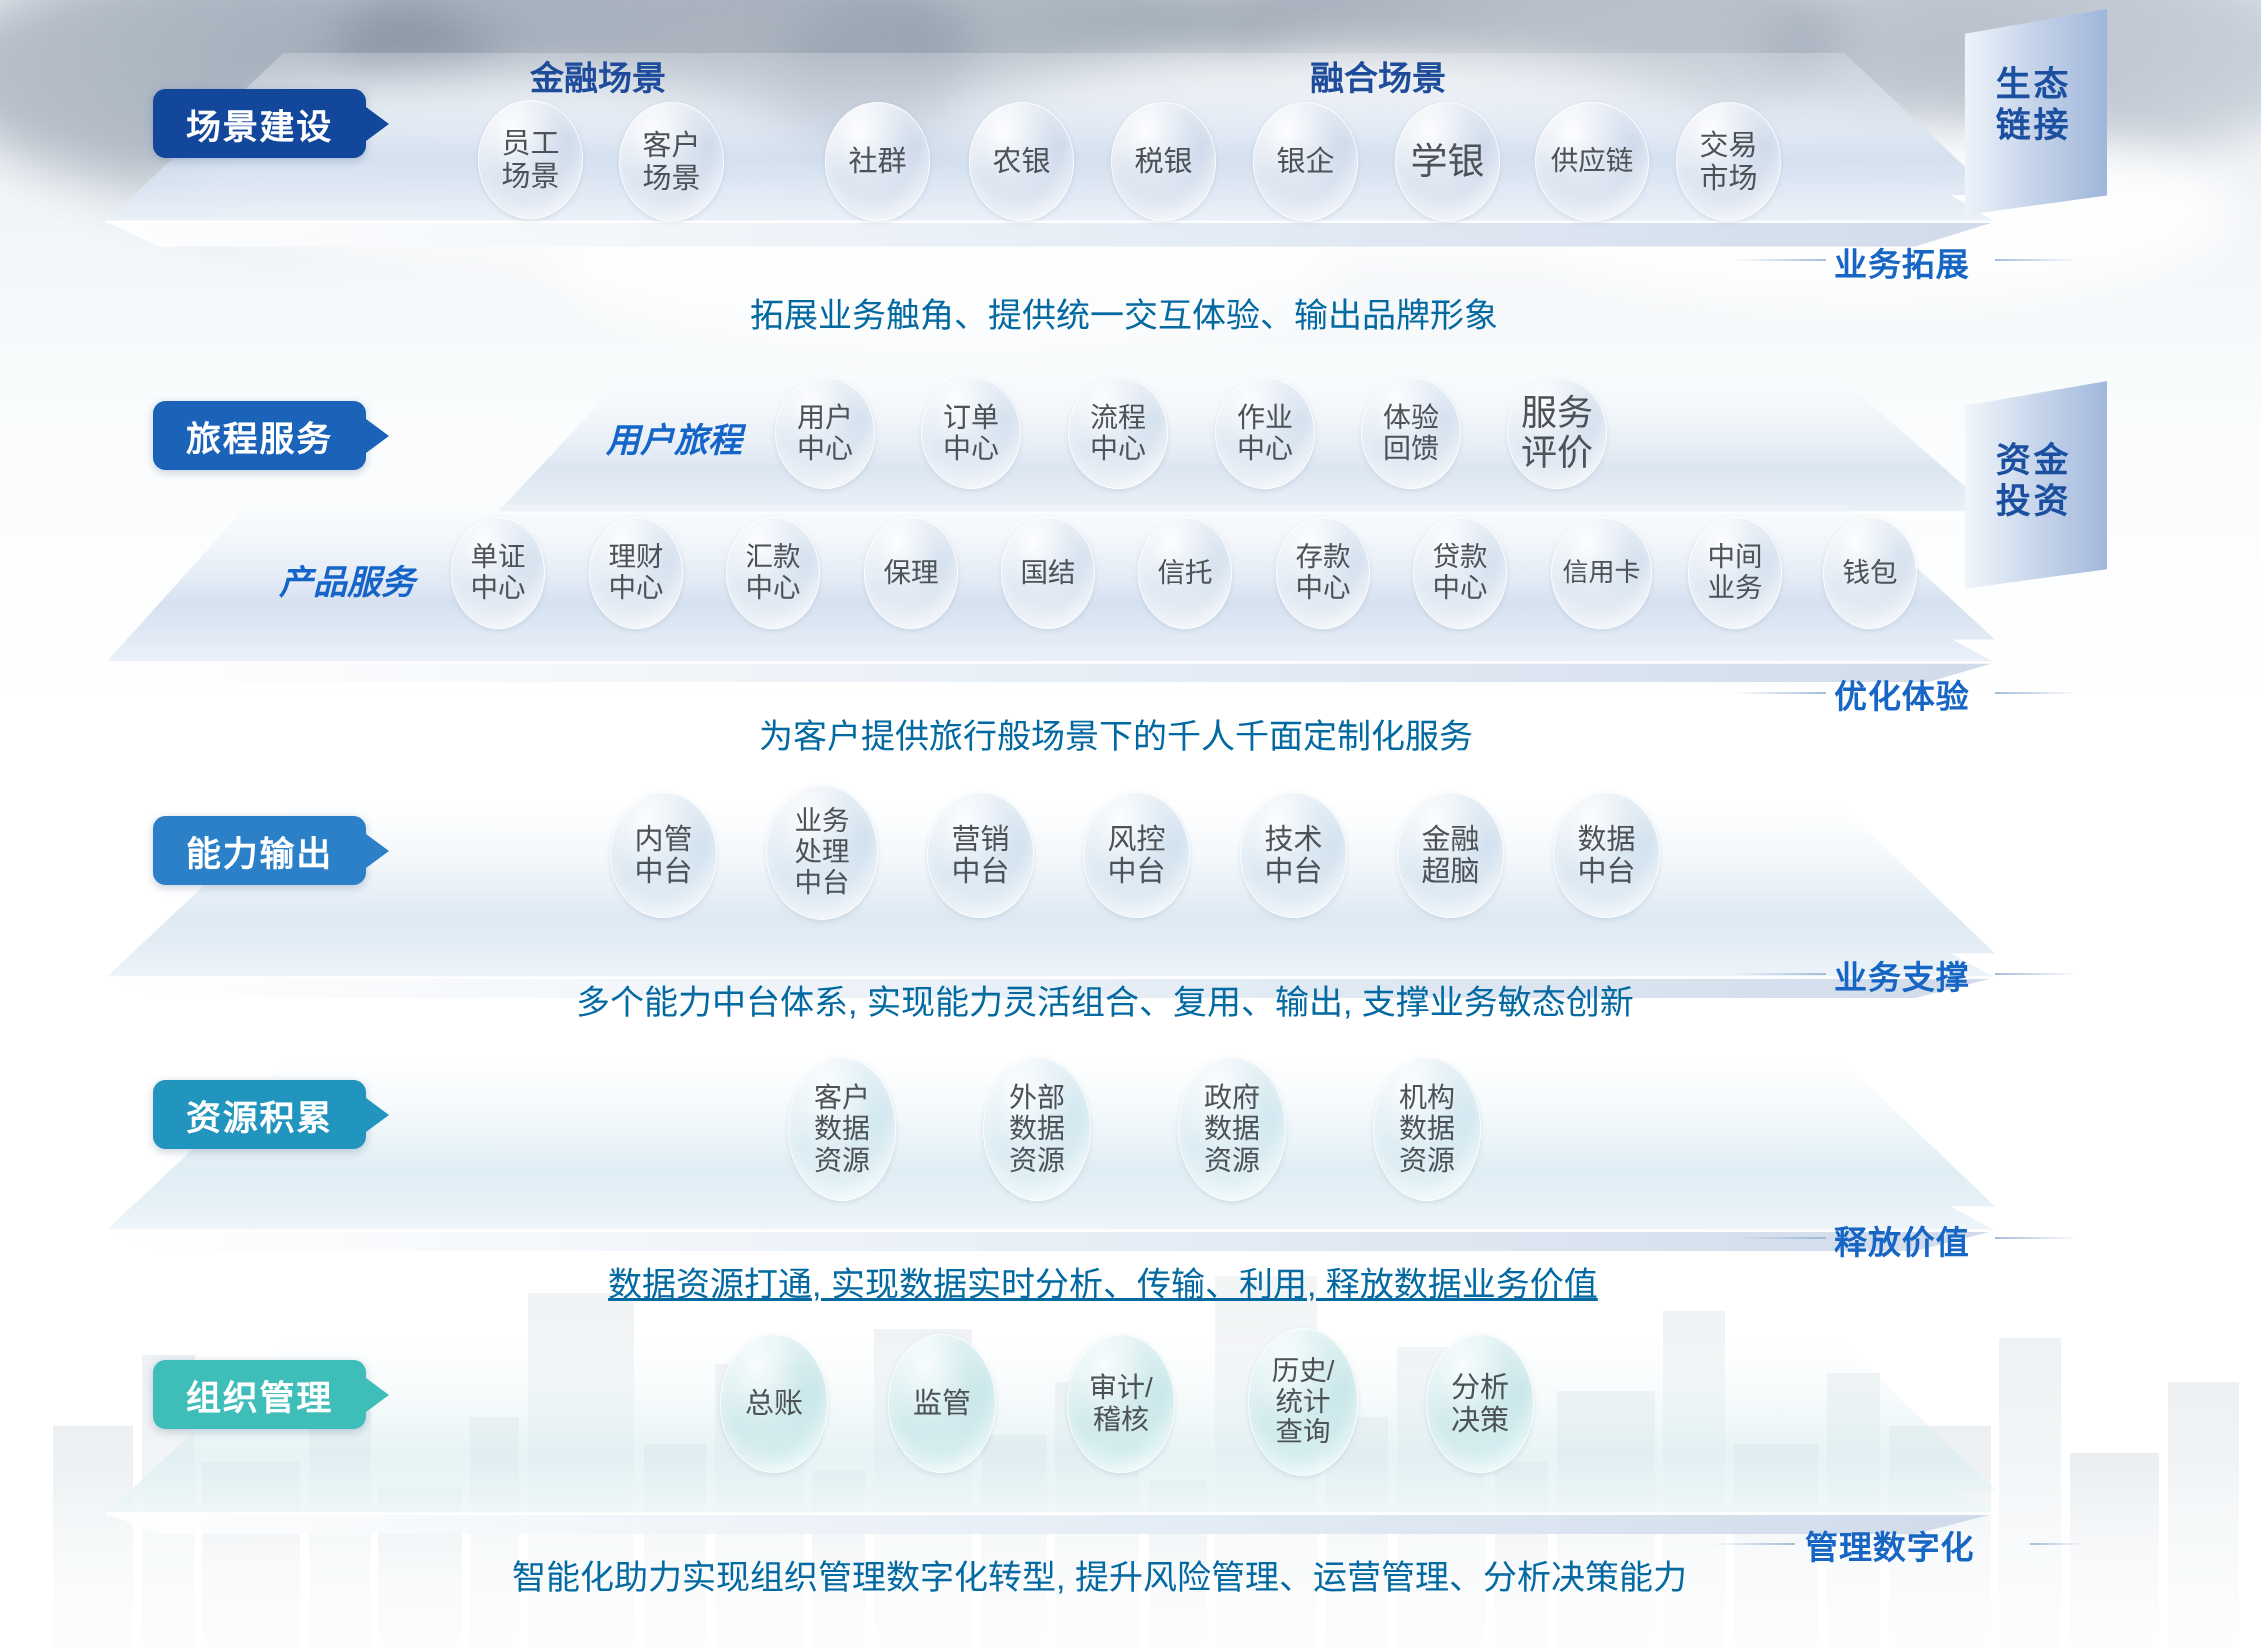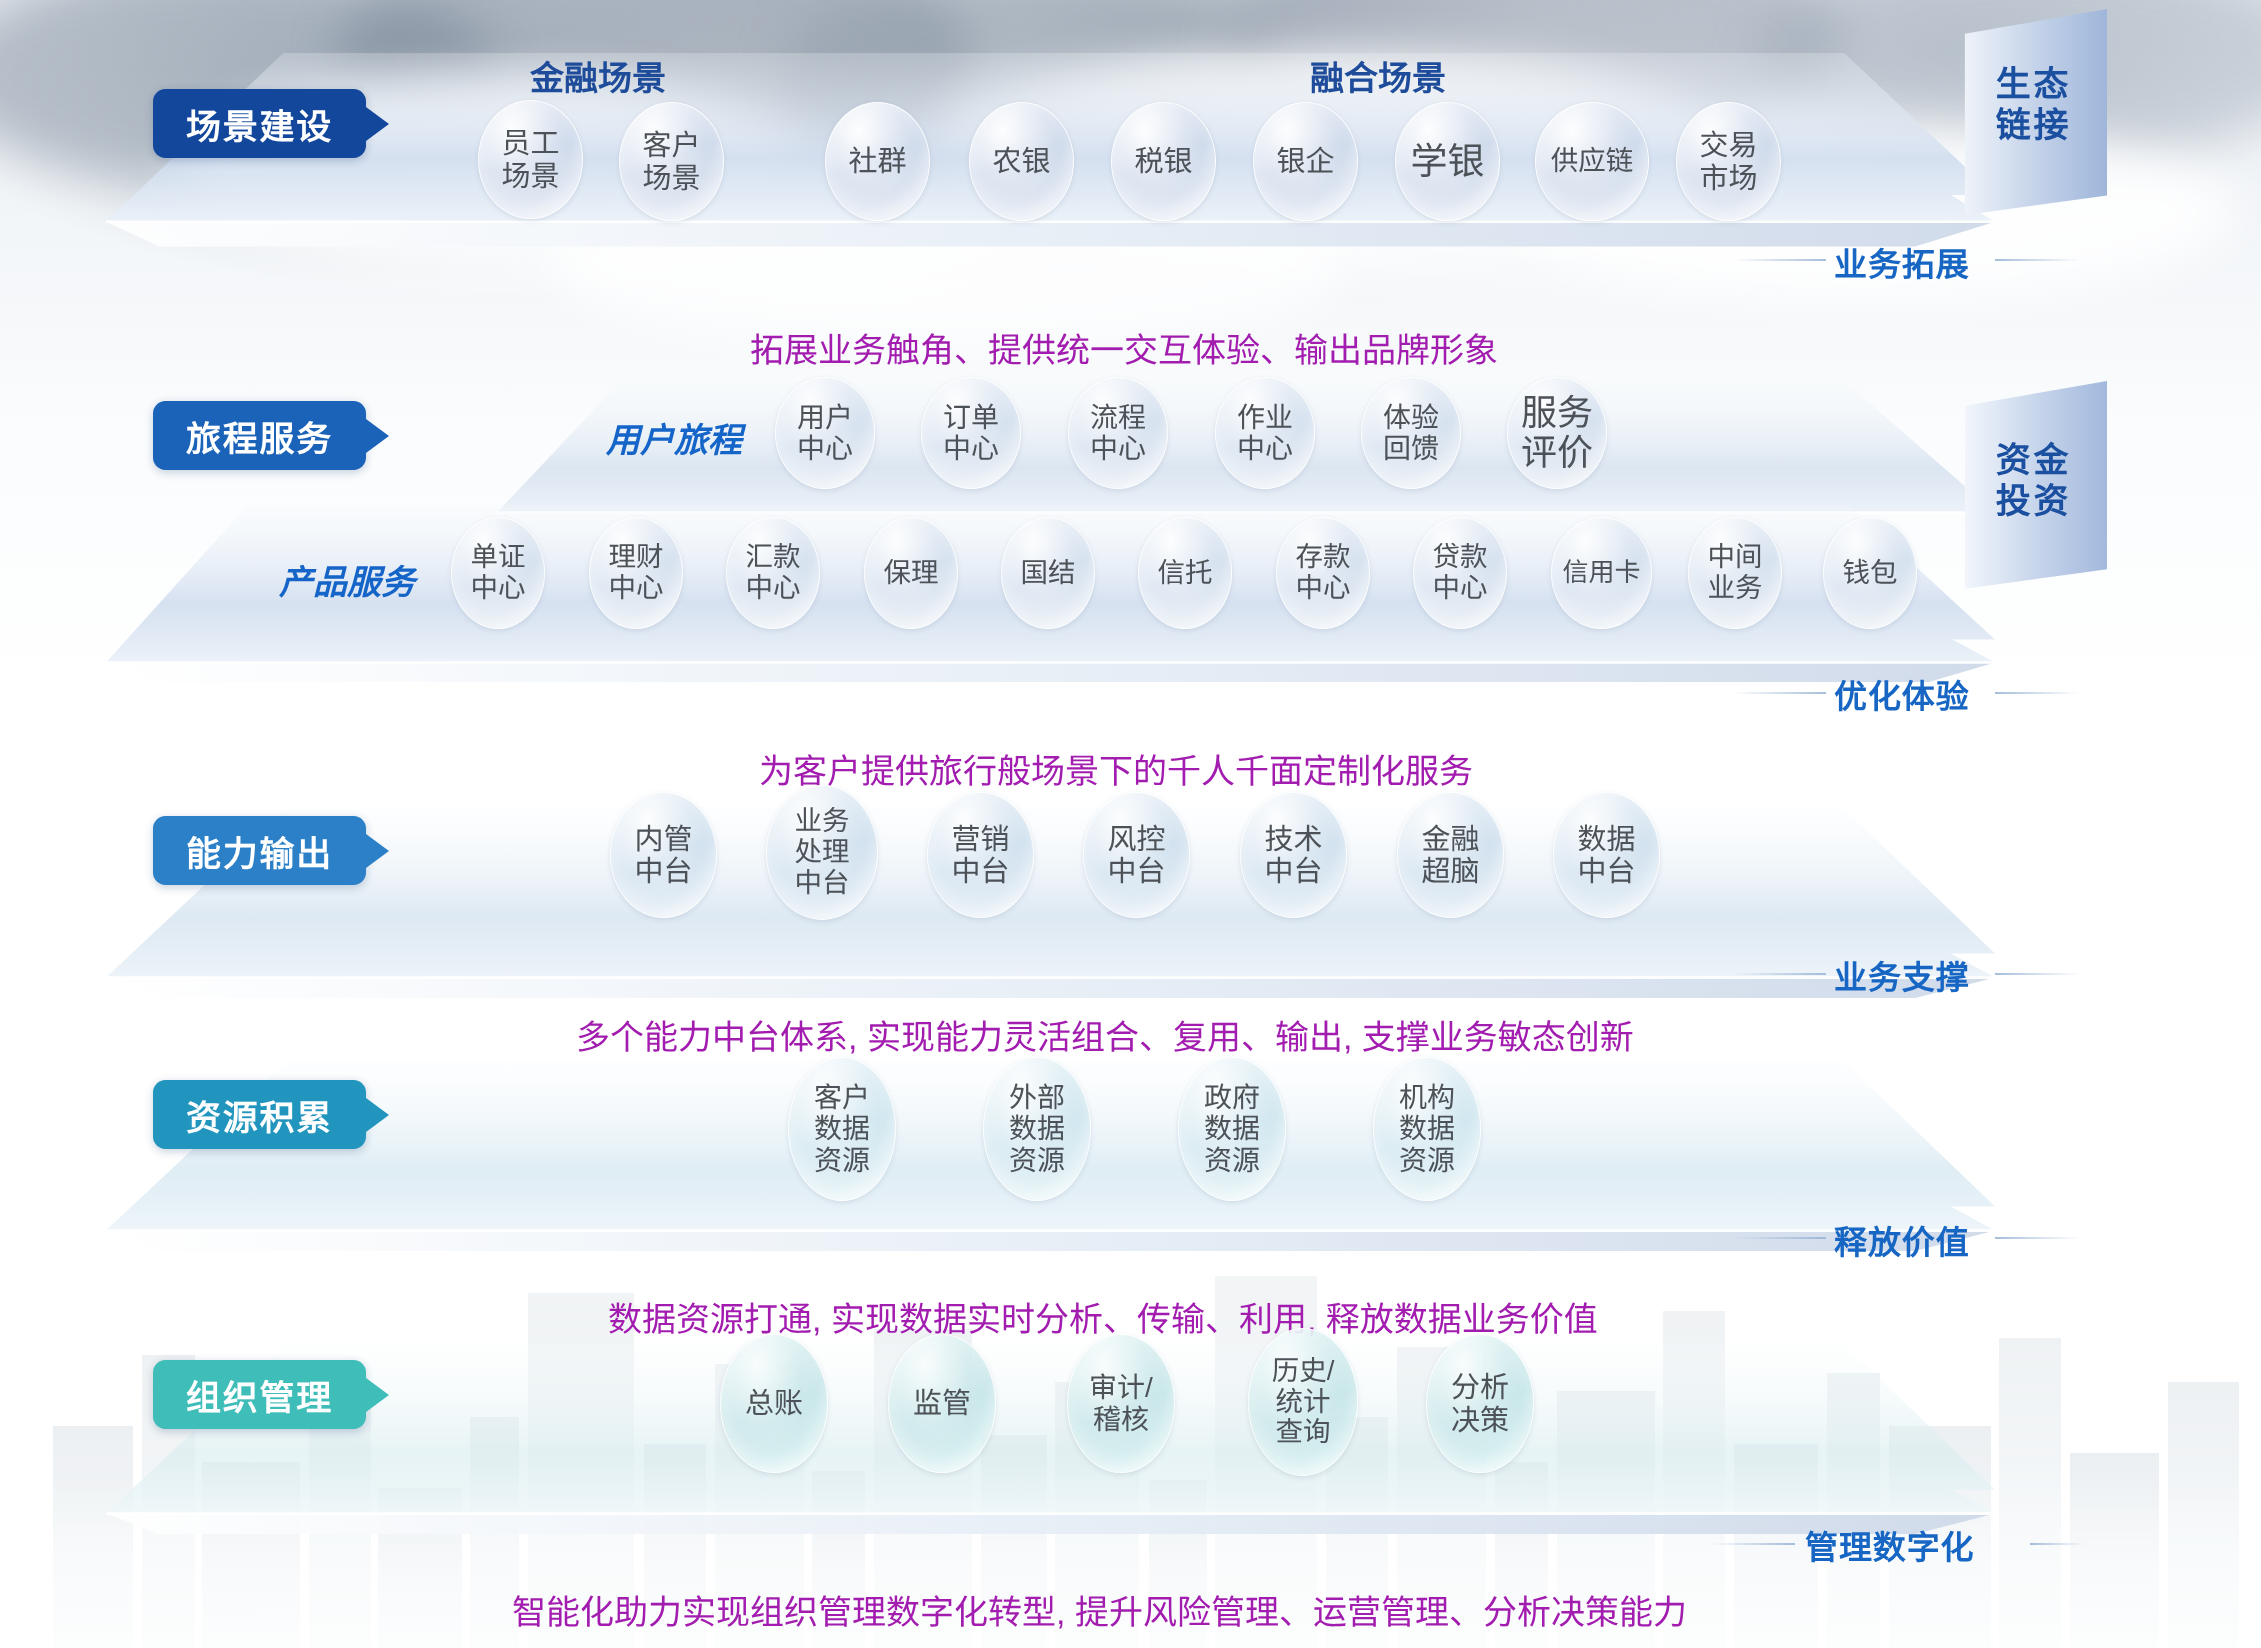--- a/index.html
+++ b/index.html
@@ -100,23 +100,22 @@
 
   
   .steplabel{
     position:absolute;color:#1766c4;font-weight:bold;white-space:nowrap;letter-spacing:0.9px;
   }
   .rule{position:absolute;height:1.8px;background:linear-gradient(90deg,rgba(180,200,225,0),rgba(150,178,212,.85));}
   .rule-r{background:linear-gradient(90deg,rgba(150,178,212,.85),rgba(180,200,225,0));}
 
   
   .caption{
-    position:absolute;color:#a21caf;white-space:nowrap;
+    position:absolute;color:#0369a1;white-space:nowrap;
     font-weight:500;
-    margin-top:35px;
   }
 </style>
 </head>
 <body>
 
 <div id="bg">
   <div class="sky"></div>
 
   <div class="cloudwisp" style="left:-53px;top:-35px;width:550px;height:222px;background:rgba(120,134,150,.42);"></div>
   <div class="cloudwisp" style="left:337px;top:-62px;width:638px;height:231px;background:rgba(108,122,140,.38);"></div>
@@ -406,21 +405,21 @@
     <span>政府<br>数据<br>资源</span>
     </div>
   <div class="bub bub-res" style="left:1373px;top:1057px;width:106px;height:142px;font-size:28px;">
     <span>机构<br>数据<br>资源</span>
     </div>
 
   <div class="rule" style="left:1733px;top:1237px;width:93px;"></div>
   <div class="steplabel" style="left:1834px;top:1216px;font-size:33px;">释放价值</div>
   <div class="rule rule-r" style="left:1995px;top:1237px;width:84px;"></div>
 
-  <div class="caption" style="left:608px;top:1257px;font-size:34px;">数据资源打通, 实现数据实时分析、传输、利用, 释放数据业务价值</div>
+  <div class="caption" style="left:608px;top:1257px;font-size:34px;text-decoration:underline;">数据资源打通, 实现数据实时分析、传输、利用, 释放数据业务价值</div>
 
   <svg class="platform" style="left:106px;top:1343px;width:1889px;height:191px;" viewBox="0 0 2130 215" preserveAspectRatio="none">
     <defs>
       <linearGradient id="slabE" x1="0" y1="0" x2="0" y2="1">
         <stop offset="0%" stop-color="#f8fcfd" stop-opacity=".18"></stop>
         <stop offset="64%" stop-color="#d8ecef" stop-opacity=".62"></stop>
         <stop offset="100%" stop-color="#eef7f9" stop-opacity=".85"></stop>
       </linearGradient>
     </defs>
     <polygon points="205,0 1958,0 2130,165 2080,165 2130,192 0,192" fill="url(#slabE)"></polygon>

